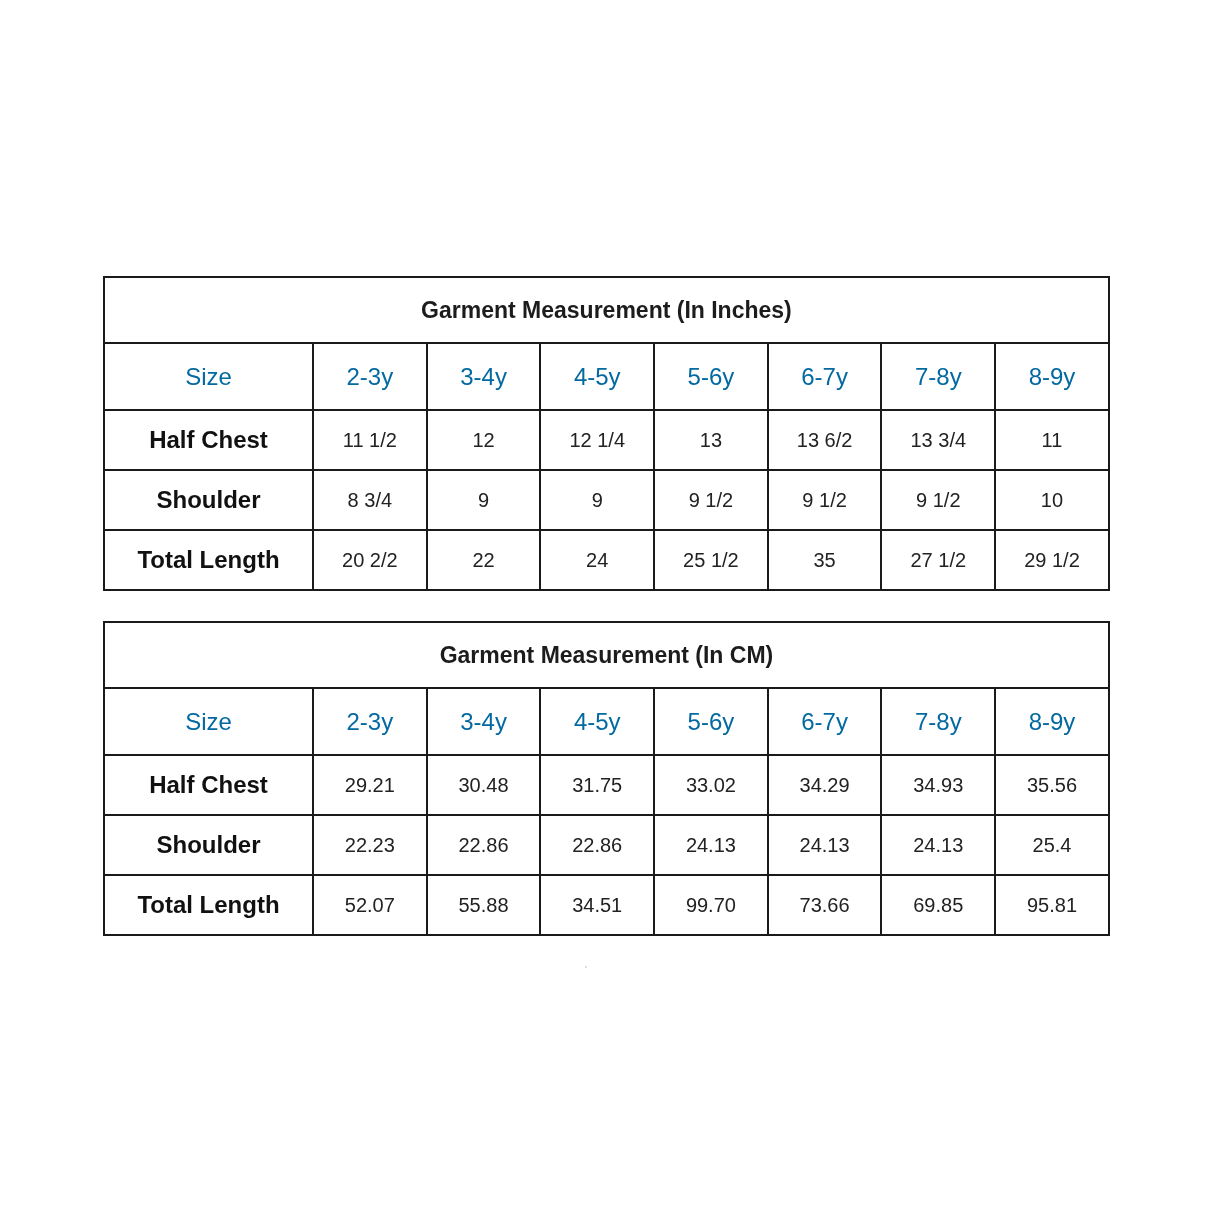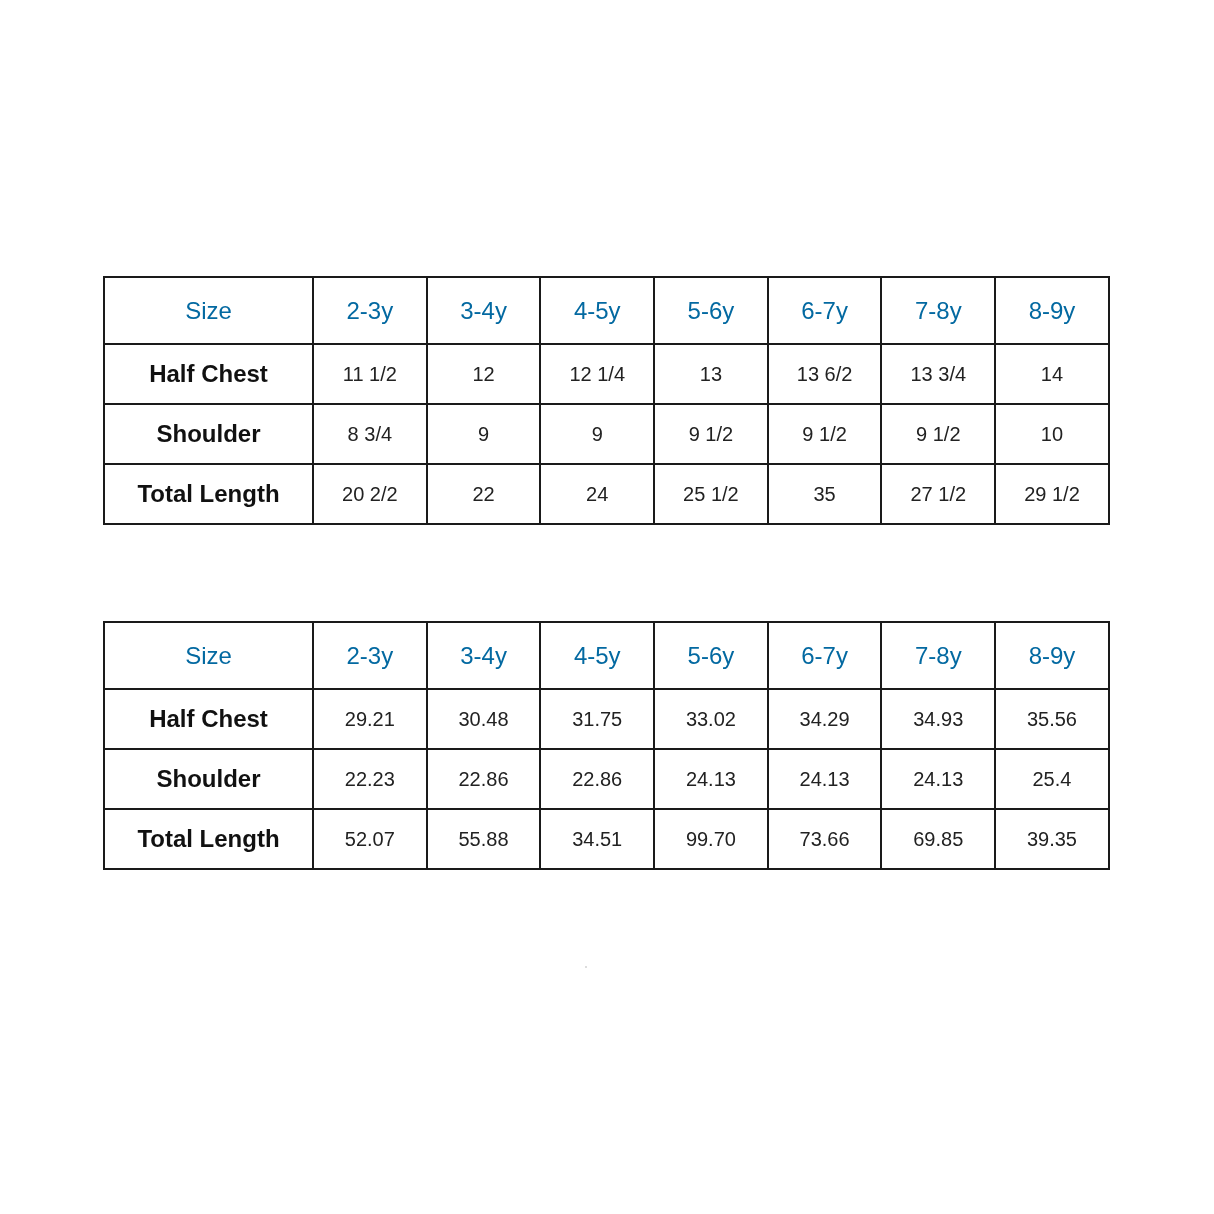--- a/index.html
+++ b/index.html
@@ -73,39 +73,42 @@
     <col class="label-col">
       <col class="size-col">
       <col class="size-col">
       <col class="size-col">
       <col class="size-col">
       <col class="size-col">
       <col class="size-col">
       <col class="size-col">
   </colgroup>
   <tbody>
+      <tr>
+    <td class="title-cell" colspan="8">Garment Measurement (In Inches)</td>
+  </tr>
   <tr class="head-row">
     <td>Size</td>
     <td>2-3y</td>
     <td>3-4y</td>
     <td>4-5y</td>
     <td>5-6y</td>
     <td>6-7y</td>
     <td>7-8y</td>
     <td>8-9y</td>
   </tr>
   <tr class="data-row">
     <td class="row-label">Half Chest</td>
     <td>11 1/2</td>
     <td>12</td>
     <td>12 1/4</td>
     <td>13</td>
     <td>13 6/2</td>
     <td>13 3/4</td>
-    <td>14</td>
+    <td>11</td>
   </tr>
   <tr class="data-row">
     <td class="row-label">Shoulder</td>
     <td>8 3/4</td>
     <td>9</td>
     <td>9</td>
     <td>9 1/2</td>
     <td>9 1/2</td>
     <td>9 1/2</td>
     <td>10</td>
@@ -128,20 +131,23 @@
     <col class="label-col">
       <col class="size-col">
       <col class="size-col">
       <col class="size-col">
       <col class="size-col">
       <col class="size-col">
       <col class="size-col">
       <col class="size-col">
   </colgroup>
   <tbody>
+      <tr>
+    <td class="title-cell" colspan="8">Garment Measurement (In CM)</td>
+  </tr>
   <tr class="head-row">
     <td>Size</td>
     <td>2-3y</td>
     <td>3-4y</td>
     <td>4-5y</td>
     <td>5-6y</td>
     <td>6-7y</td>
     <td>7-8y</td>
     <td>8-9y</td>
   </tr>
@@ -166,18 +172,18 @@
     <td>25.4</td>
   </tr>
   <tr class="data-row">
     <td class="row-label">Total Length</td>
     <td>52.07</td>
     <td>55.88</td>
     <td>34.51</td>
     <td>99.70</td>
     <td>73.66</td>
     <td>69.85</td>
-    <td>39.35</td>
+    <td>95.81</td>
   </tr>
 </tbody>
   </table>
 
 <div class="stray-dot"></div>
 
 </body></html>

